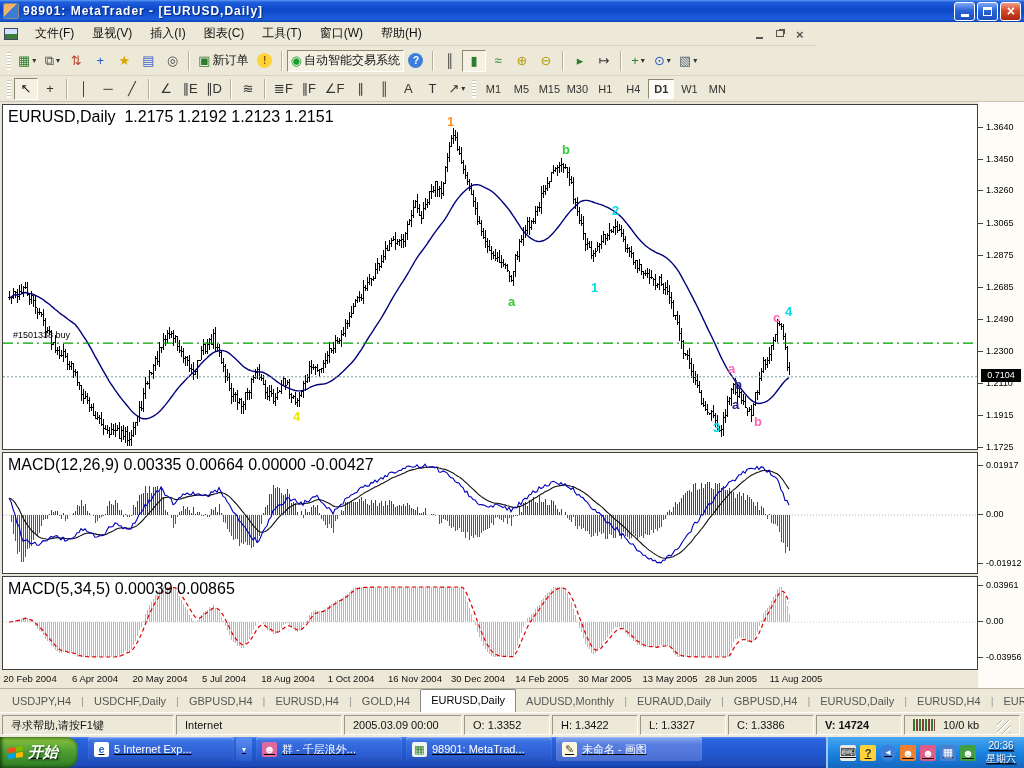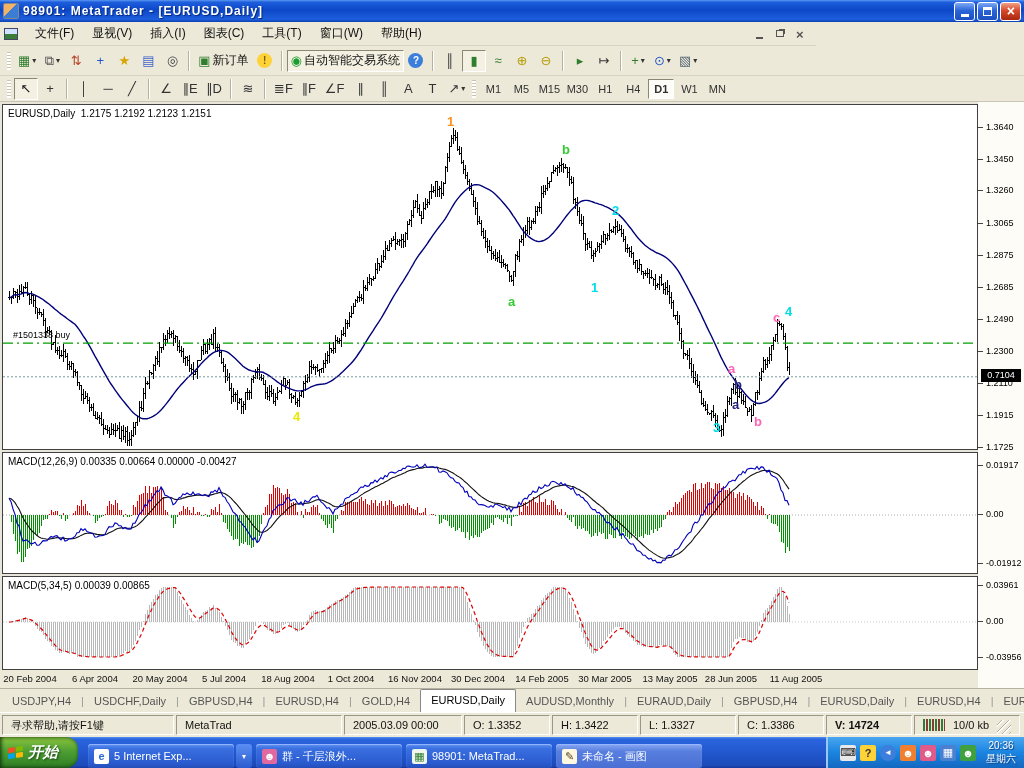--- a/index.html
+++ b/index.html
@@ -56,21 +56,21 @@
     display:flex; align-items:center; justify-content:center; border:1px solid transparent; }
   .tf-btn.active { background:#fdfcf6; border:1px solid; border-color:#8a8772 #fff #fff #8a8772; font-weight:bold; }
 
   
   .chart-area { position:absolute; left:0; top:102px; width:1024px; height:586px; background:#e8e6da; }
   .panel { position:absolute; left:2px; width:976px; background:#fff; border:1px solid #404040; }
   .panel.main  { top:2px;   height:346px; }
   .panel.macd1 { top:350px; height:122px; }
   .panel.macd2 { top:474px; height:94px;  }
   .panel svg { position:absolute; left:0; top:0; }
-  .chart-header { position:absolute; left:5px; top:3px; font-size:10px; color:#000; white-space:pre; }
+  .chart-header { position:absolute; left:5px; top:3px; font-size:16px; color:#000; white-space:pre; }
   .price-axis { position:absolute; left:978px; top:0; width:46px; height:586px; background:#fdfcf6; }
   .axis-label { position:absolute; left:8px; font-size:9px; color:#000; white-space:nowrap; }
   .axis-tick { position:absolute; left:0; width:5px; height:1px; background:#444; }
   .cur-tag { position:absolute; left:3px; width:40px; height:13px; background:#000; color:#fff;
     font-size:9px; text-align:center; line-height:13px; }
   .date-row { position:absolute; left:0; top:568px; width:978px; height:18px; background:#ece9d8; }
   .date-label { position:absolute; top:3px; transform:translateX(-50%); font-size:9.5px; color:#111; white-space:nowrap; }
 
   
   .tabbar { position:absolute; left:0; top:688px; width:1024px; height:24px; background:#ece9d8;
@@ -86,21 +86,21 @@
     display:flex; align-items:center; padding:0 8px; margin-right:2px; white-space:nowrap; overflow:hidden; }
   .scell.last { flex:1; }
   .net-bars { width:22px; height:12px; margin-right:8px;
     background:repeating-linear-gradient(90deg,#2e7d32 0 2px,#ece9d8 2px 3px,#8b3a3a 3px 5px,#ece9d8 5px 6px); }
   .grip-corner { margin-left:auto; width:14px; height:14px; align-self:flex-end;
     background:repeating-linear-gradient(135deg,transparent 0 3px,#b5b19e 3px 4px,#fff 4px 5px); }
 
   
   .taskbar { position:absolute; left:0; top:737px; width:1024px; height:31px;
     background:linear-gradient(180deg,#4f8df5 0%,#2a64dd 8%,#2258cf 50%,#1c4ab8 92%,#15379a 100%);
-    display:flex; align-items:flex-end; }
+    display:flex; align-items:flex-start;text-decoration:underline; }
   .start-btn { height:31px; padding:0 20px 0 8px; display:flex; align-items:center; gap:5px;
     background:linear-gradient(180deg,#8cc63f 0%,#4f9f34 45%,#2e7d24 100%);
     border-radius:0 12px 12px 0; box-shadow:1px 0 4px #0a2a0a inset; color:#fff; font-weight:bold; font-style:italic;
     font-size:15px; text-shadow:1px 1px 2px #1a4a10; }
   .winlogo { display:grid; grid-template-columns:7px 7px; grid-template-rows:5px 5px; gap:1px; transform:skewY(-8deg); }
   .winlogo i { display:block; border-radius:1px; }
   .winlogo i:nth-child(1){background:#f25022;} .winlogo i:nth-child(2){background:#7fba00;}
   .winlogo i:nth-child(3){background:#00a4ef;} .winlogo i:nth-child(4){background:#ffb900;}
   .task-btns { display:flex; align-items:center; gap:4px; margin-left:10px; flex:1; }
   .task-btn { width:146px; height:24px; border-radius:3px; display:flex; align-items:center; gap:5px; padding:0 6px;
@@ -430,25 +430,25 @@
       <span class="tab-sep">|</span>
       <div class="tab">EURUSD,Daily</div>
       <span class="tab-sep">|</span>
       <div class="tab">EURUSD,H4</div>
       <span class="tab-sep">|</span>
       <div class="tab">EURCHF,H</div>
     </div>
 
   <div class="statusbar" id="statusbar">
       <div class="scell" style="width: 172px;">寻求帮助,请按F1键</div>
-      <div class="scell" style="width: 166px;">MetaTrad</div>
+      <div class="scell" style="width: 166px;">Internet</div>
       <div class="scell" style="width: 118px;">2005.03.09 00:00</div>
       <div class="scell" style="width: 86px;">O: 1.3352</div>
       <div class="scell" style="width: 86px;">H: 1.3422</div>
-      <div class="scell" style="width: 96px;">L: 1.3327</div>
+      <div class="scell" style="width: 86px;">L: 1.3327</div>
       <div class="scell" style="width: 86px;">C: 1.3386</div>
       <div class="scell" style="width: 86px; font-weight: bold;">V: 14724</div>
       <div class="scell last">
         <span class="net-bars"></span>
         <span>10/0 kb</span>
         <span class="grip-corner"></span>
       </div>
     </div>
 
   <div class="taskbar">

